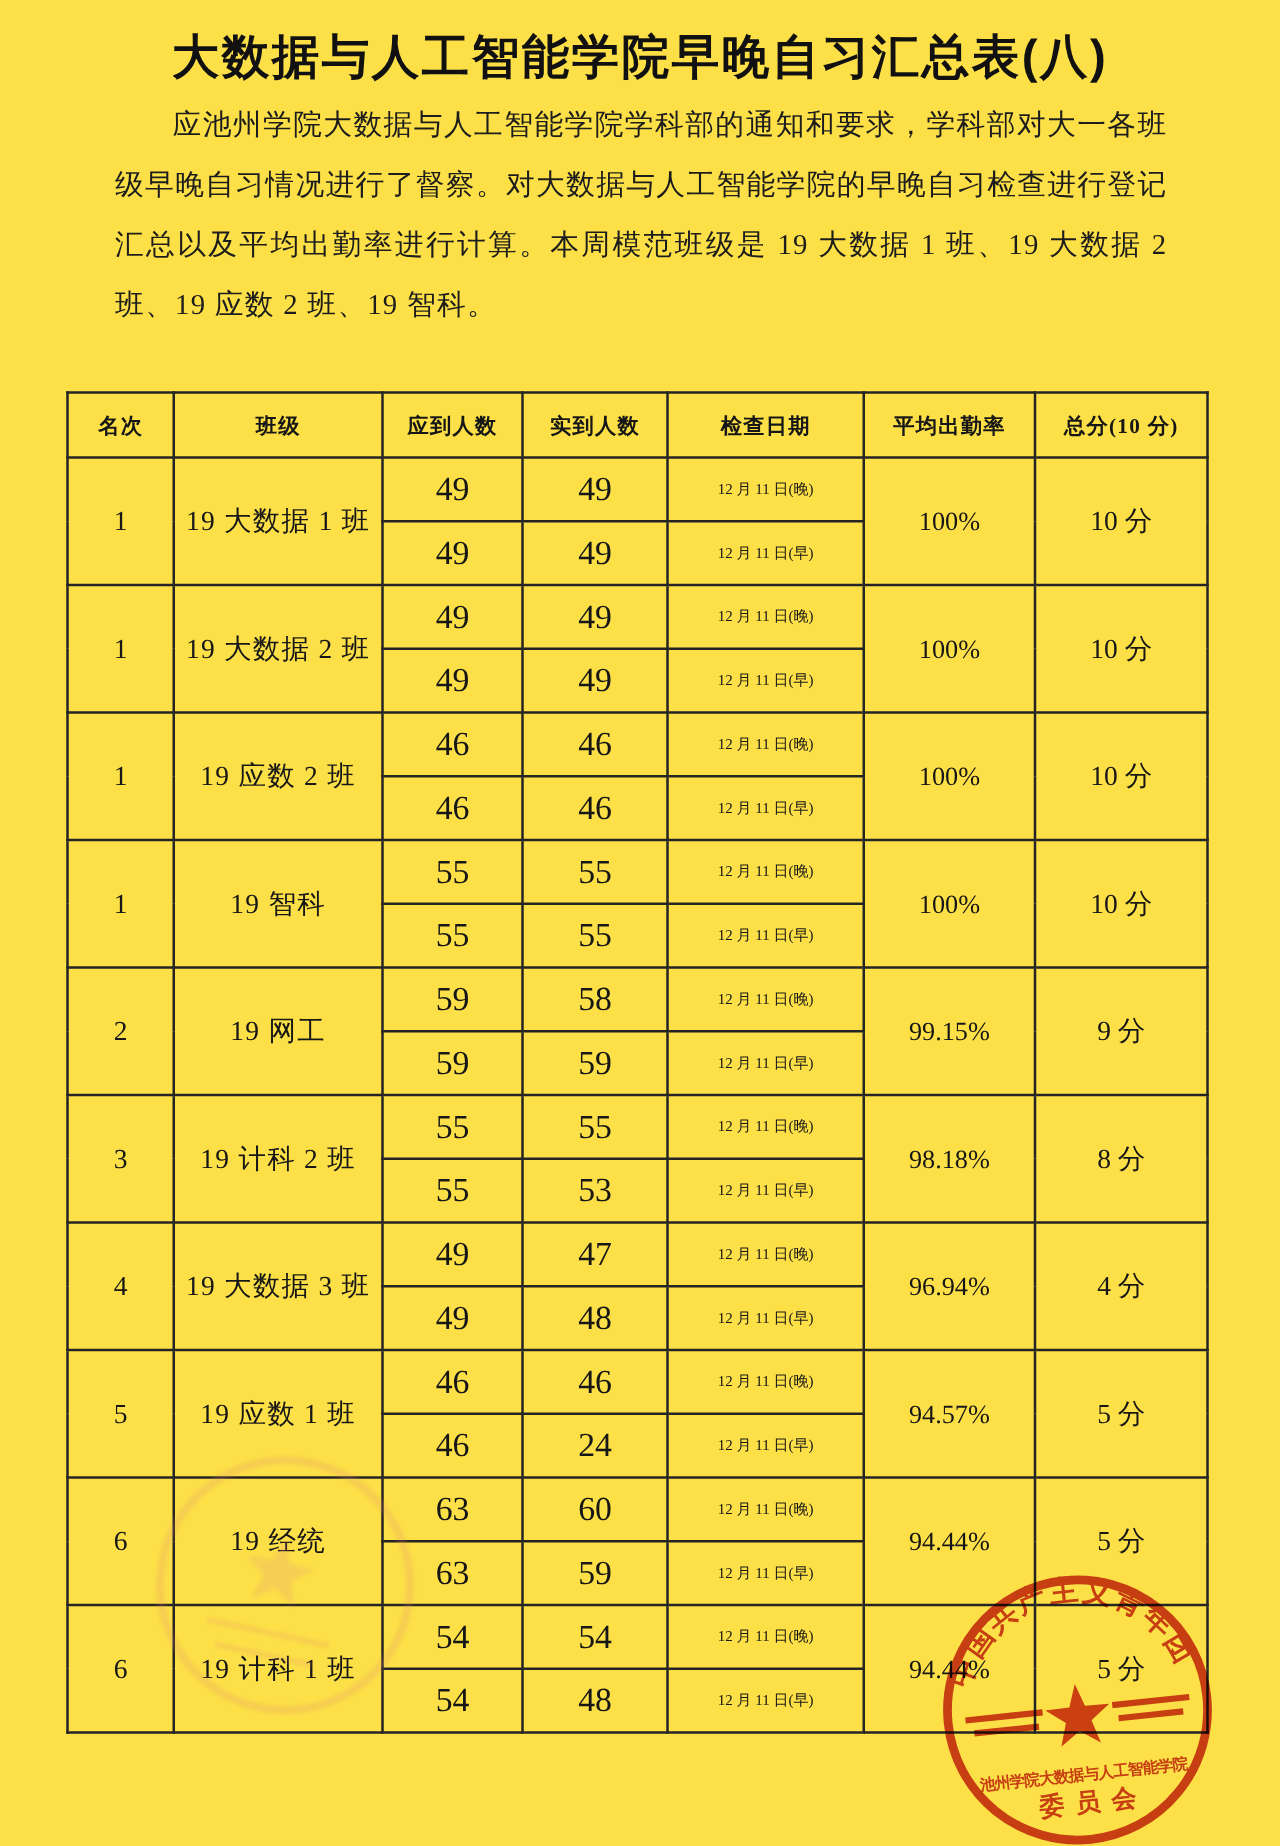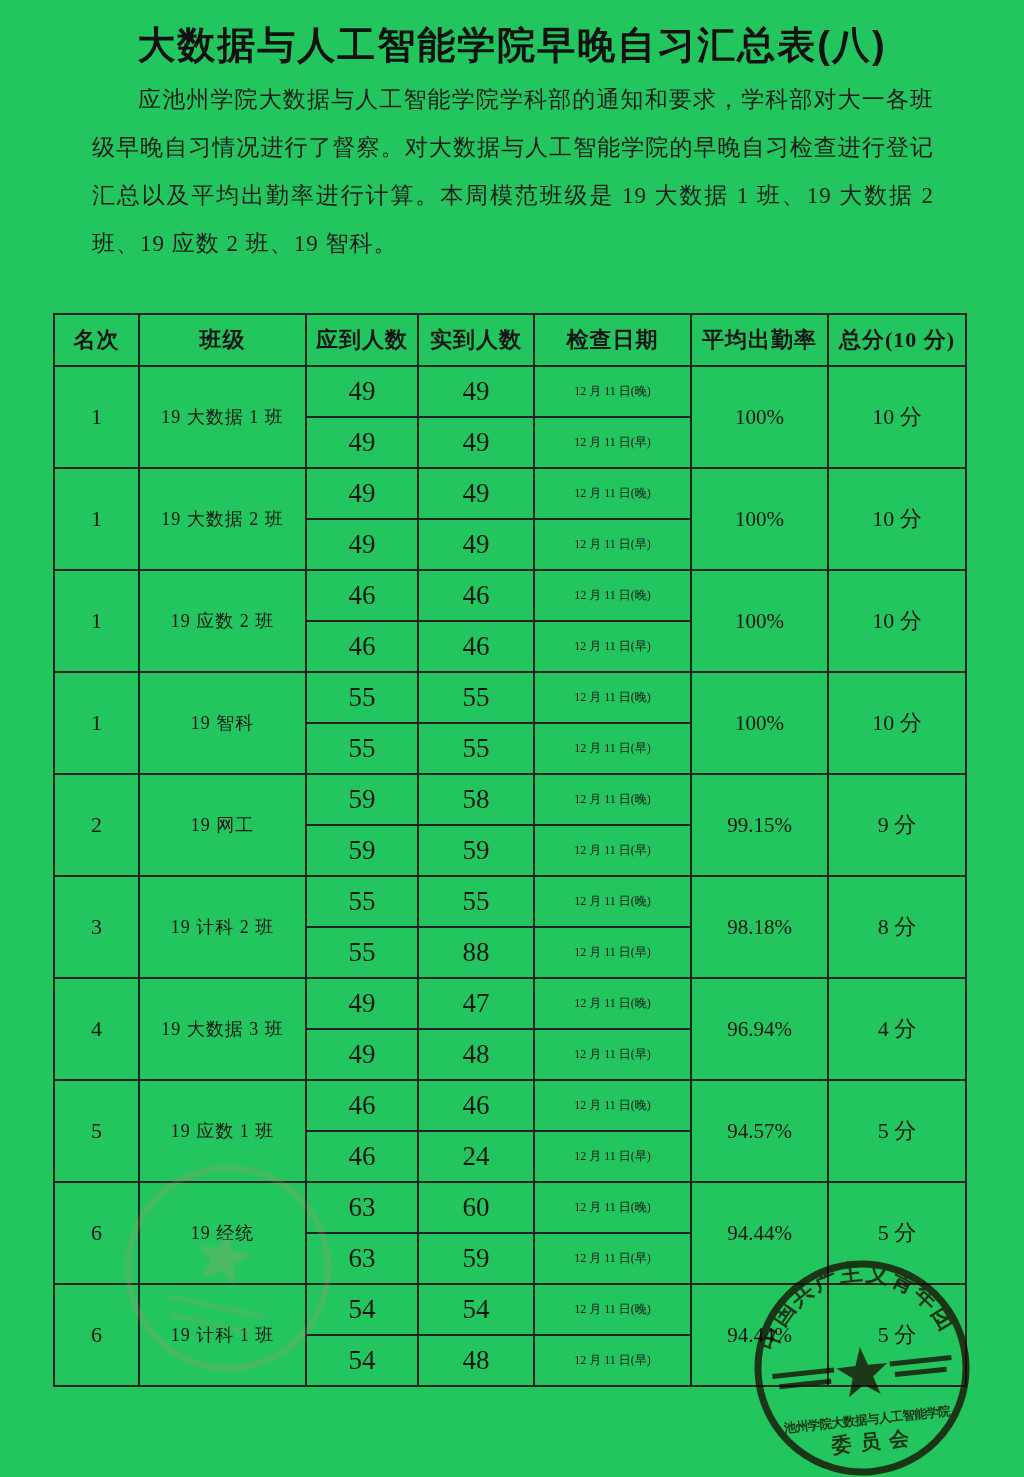--- a/index.html
+++ b/index.html
@@ -1,20 +1,20 @@
 <!DOCTYPE html>
 <html><head>
 <meta charset="utf-8">
 <style>
   html,body { margin:0; padding:0; background:#e8e6e1; }
   .sheet {
     position:relative;
     width:1024px; height:1477px;
     margin:0 auto;
-    background:#22c55e;
+    background:#fde047;
     overflow:hidden;
     font-family:"Liberation Serif","DejaVu Serif",serif;
     color:#191919;
     text-decoration:underline;
   }
   .doc-title {
     position:absolute; top:20px; left:0; right:0;
     margin:0; text-align:center;
     font-family:"Liberation Sans","DejaVu Sans",sans-serif;
     font-weight:900; font-size:38px; letter-spacing:2px;
@@ -34,24 +34,24 @@
     border-collapse:collapse; table-layout:fixed;
     text-align:center;
     font-size:22px;
     color:#161616;
   }
   table.summary th, table.summary td {
     border:2px solid #242424;
     padding:0 2px;
     overflow:hidden;
   }
-  table.summary th { height:50px; font-weight:700; font-size:22px; letter-spacing:1px; }
+  table.summary th { height:50px; font-weight:700; font-size:17px; letter-spacing:1px; }
   table.summary td { height:49px; font-weight:500; }
   td.c-rank { font-size:22px; }
-  td.c-class { font-size:18px; letter-spacing:1px; }
+  td.c-class { font-size:22px; letter-spacing:1px; }
   td.c-num  { font-size:27px; }
   td.c-date { font-size:12px; letter-spacing:0px; }
   td.c-att  { font-size:21px; }
   td.c-score{ font-size:22px; }
 
   
   .stamp {
     position:absolute; left:742px; top:1248px;
     width:240px; height:240px;
     transform:rotate(-6deg);
@@ -183,21 +183,21 @@
           <td class="c-rank" rowspan="2">3</td>
           <td class="c-class" rowspan="2">19 计科 2 班</td>
           <td class="c-num">55</td>
           <td class="c-num">55</td>
           <td class="c-date">12 月 11 日(晚)</td>
           <td class="c-att" rowspan="2">98.18%</td>
           <td class="c-score" rowspan="2">8 分</td>
         </tr>
         <tr>
           <td class="c-num">55</td>
-          <td class="c-num">88</td>
+          <td class="c-num">53</td>
           <td class="c-date">12 月 11 日(早)</td>
         </tr>
         <tr>
           <td class="c-rank" rowspan="2">4</td>
           <td class="c-class" rowspan="2">19 大数据 3 班</td>
           <td class="c-num">49</td>
           <td class="c-num">47</td>
           <td class="c-date">12 月 11 日(晚)</td>
           <td class="c-att" rowspan="2">96.94%</td>
           <td class="c-score" rowspan="2">4 分</td>

